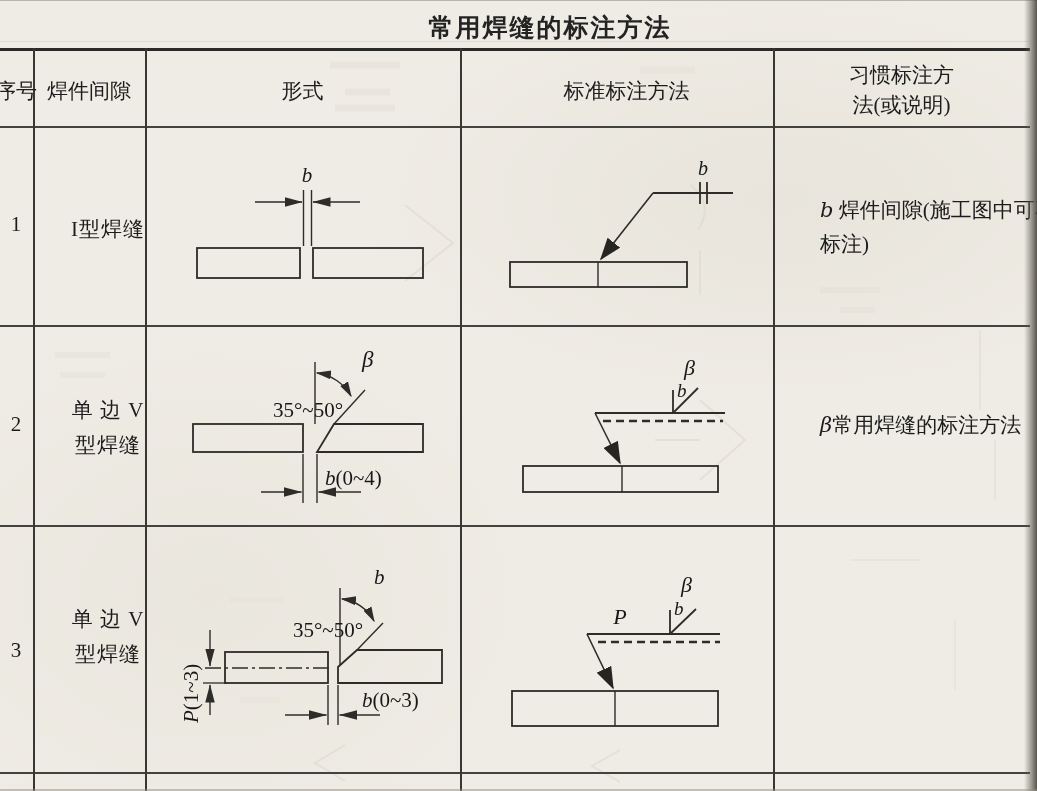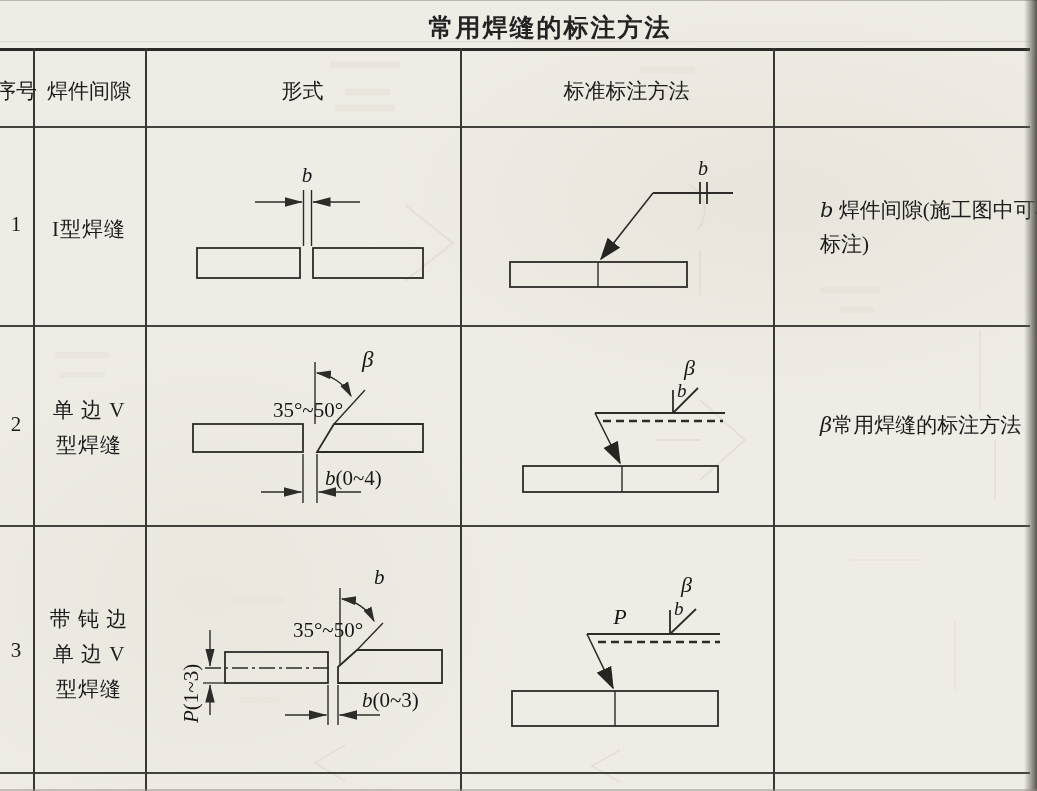--- a/index.html
+++ b/index.html
@@ -17,21 +17,21 @@
     left:310px; top:11px; width:480px; text-align:center;
     font-family:"DejaVu Sans","Liberation Sans",sans-serif;
     font-weight:700; font-size:25px; letter-spacing:2px; color:#232323;
   }
   .hline{background:#44423e; height:1.6px;}
   .hline.thick{background:#2b2a27; height:2.6px;}
   .vline{background:#393733; width:1.6px;}
   .cjk{font-size:21px; color:#1c1c1c;}
   .center{text-align:center;}
   .sym{font-style:italic; font-family:"DejaVu Serif","Liberation Serif",serif;}
-  .namecell{line-height:35px; letter-spacing:1px;}
+  .namecell{line-height:35px; letter-spacing:1px;padding-left:19px;}
   .notecell{line-height:34px;margin-left:32px;}
   svg text{fill:#181818; font-family:"Liberation Serif","DejaVu Serif",serif;}
   svg .it{font-style:italic;}
   svg line, svg polyline, svg path.ln, svg rect.pl, svg polygon{
     stroke:#2d2c29; fill:none;
   }
   .ghost{opacity:.5;}
   #edge-right{
     left:1024px; top:0; width:13px; height:791px;
     background:linear-gradient(to right, rgba(100,97,88,0), rgba(96,93,84,.55) 55%, rgba(70,68,60,.9));
@@ -87,20 +87,24 @@
     <div class="abs vline" style="left:33px;top:48px;height:743px"></div>
     <div class="abs vline" style="left:145px;top:48px;height:743px"></div>
     <div class="abs vline" style="left:460px;top:48px;height:743px"></div>
     <div class="abs vline" style="left:773px;top:48px;height:743px"></div>
   </div>
 
   <div class="abs cjk center" style="left:-14px;top:77px;width:60px">序号</div>
   <div class="abs cjk center" style="left:33px;top:77px;width:112px">焊件间隙</div>
   <div class="abs cjk center" style="left:145px;top:77px;width:315px">形式</div>
   <div class="abs cjk center" style="left:480px;top:77px;width:293px">标准标注方法</div>
+  <div class="abs cjk center" style="left:773px;top:60px;width:257px;line-height:30px">
+    <div>习惯标注方</div>
+    <div>法(或说明)</div>
+  </div>
 
   <div class="abs cjk center" style="left:-14px;top:212px;width:60px">1</div>
   <div class="abs cjk center namecell" style="left:33px;top:212px;width:112px">I型焊缝</div>
 
   <svg class="abs" width="290" height="170" style="left:160px;top:135px">
     <rect class="pl" x="37" y="113" width="103" height="30" stroke-width="1.8"></rect>
     <rect class="pl" x="153" y="113" width="110" height="30" stroke-width="1.8"></rect>
     <line x1="143.5" y1="55" x2="143.5" y2="111" stroke-width="1.4"></line>
     <line x1="151.5" y1="55" x2="151.5" y2="111" stroke-width="1.4"></line>
     <line x1="95" y1="67" x2="142" y2="67" stroke-width="1.4" marker-end="url(#aDim)"></line>
@@ -150,21 +154,20 @@
     <line x1="203" y1="50" x2="203" y2="73" stroke-width="1.8"></line>
     <line x1="203" y1="73" x2="228" y2="48" stroke-width="1.8"></line>
     <text x="207" y="57" font-size="19" class="it">b</text>
     <text x="214" y="35" font-size="22" class="it">β</text>
   </svg>
 
   <div class="abs cjk notecell" style="left:788px;top:408px;width:244px"><span class="sym">β</span><span>常用焊缝的标注方法</span></div>
 
   <div class="abs cjk center" style="left:-14px;top:638px;width:60px">3</div>
   <div class="abs cjk center namecell" style="left:33px;top:602px;width:112px">
-    <div>带 钝 边</div>
     <div>单 边 V</div>
     <div>型焊缝</div>
   </div>
 
   <svg class="abs" width="295" height="205" style="left:165px;top:555px">
     <rect class="pl" x="60" y="97" width="103" height="31" stroke-width="1.8"></rect>
     <line x1="40" y1="113" x2="166" y2="113" stroke-width="1.5" stroke-dasharray="16 4 3 4"></line>
     <path class="ln" d="M192,95 L277,95 L277,128 L173,128 L173,112 Z" stroke-width="1.8"></path>
     <line x1="192" y1="95" x2="218" y2="68" stroke-width="1.4"></line>
     <line x1="175" y1="33" x2="175" y2="110" stroke-width="1.4"></line>

